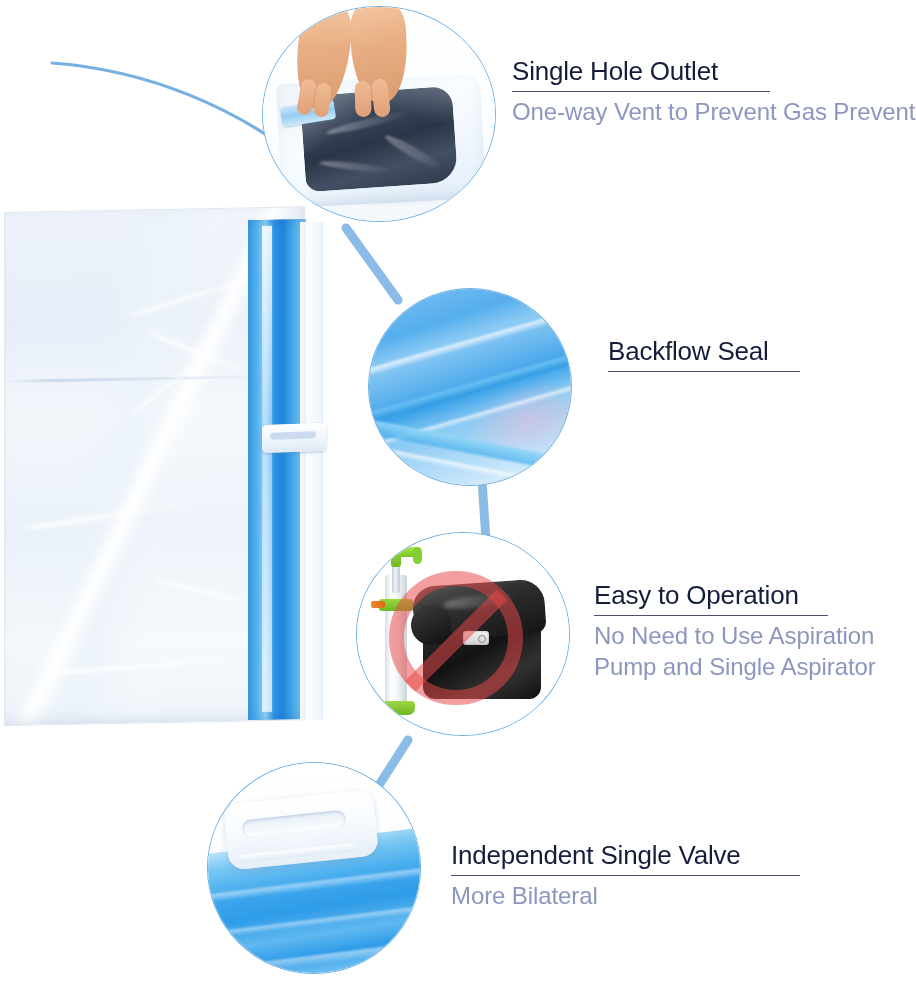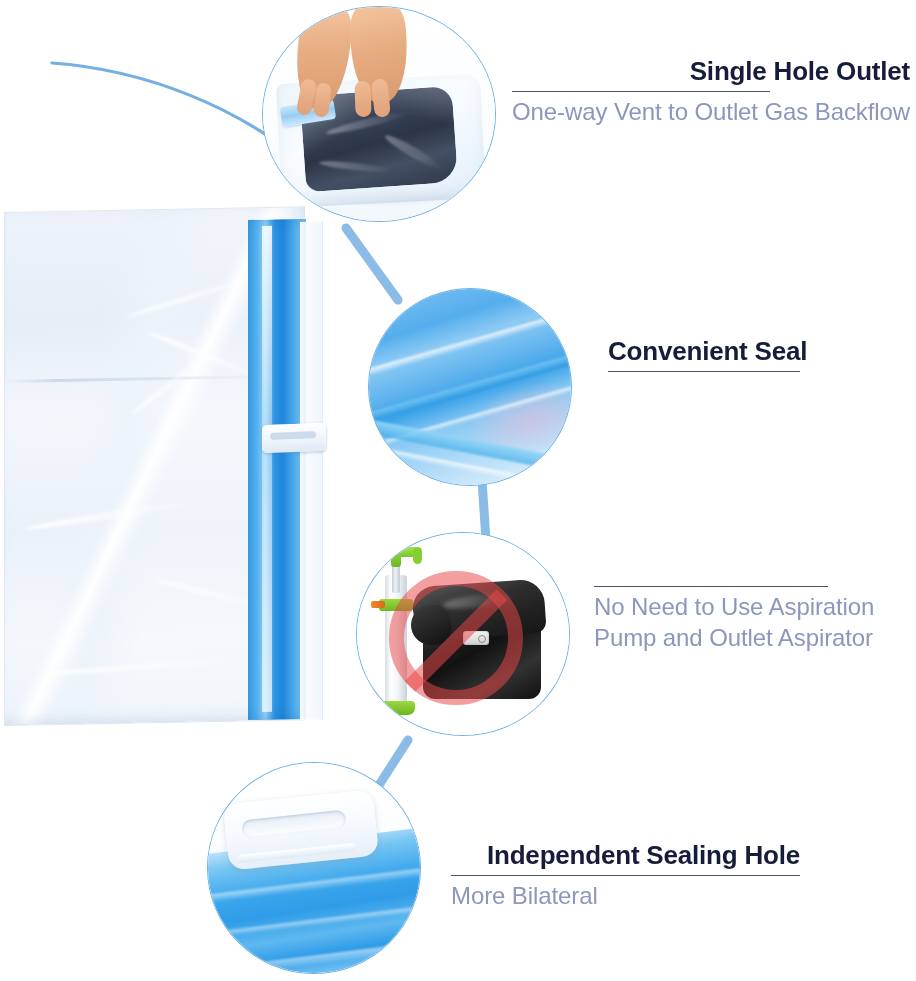--- a/index.html
+++ b/index.html
@@ -411,27 +411,26 @@
     background: linear-gradient(180deg, rgba(255,255,255,0.95), rgba(222,233,245,0.85));
     border-radius: 5px;
     transform: rotate(-6deg);
   }
 
   
   .callout { position: absolute; }
   .callout-title {
     margin: 0;
     font-family: "Liberation Sans", sans-serif;
-    font-weight: bold;
+    font-weight: normal;
     font-size: 26px;
     line-height: 1.1;
     color: #151d3b;
     letter-spacing: -0.2px;
     white-space: nowrap;
-    text-align: right;
   }
   .callout-rule {
     height: 1px;
     background: #4a5270;
     margin: 5px 0 4px 0;
   }
   .callout-sub {
     margin: 0;
     font-family: "Liberation Sans", sans-serif;
     font-weight: normal;
@@ -492,35 +491,35 @@
     <div class="c1-hand h-right"></div>
     <div class="c1-finger f1"></div>
     <div class="c1-finger f2"></div>
     <div class="c1-finger f3"></div>
     <div class="c1-finger f4"></div>
   </div>
 
   <div class="callout co-1">
     <p class="callout-title">Single Hole Outlet</p>
     <div class="callout-rule"></div>
-    <p class="callout-sub">One-way Vent to Outlet Gas Backflow</p>
+    <p class="callout-sub">One-way Vent to Prevent Gas Prevent</p>
   </div>
 
   <div class="feature-circle c2-wrap">
     <div class="c2-surface"></div>
     <div class="c2-pink"></div>
     <div class="c2-stripe c2-s1"></div>
     <div class="c2-stripe c2-s2"></div>
     <div class="c2-stripe c2-s3"></div>
     <div class="c2-stripe c2-s4"></div>
     <div class="c2-stripe c2-s5"></div>
   </div>
 
   <div class="callout co-2">
-    <p class="callout-title">Convenient Seal</p>
+    <p class="callout-title">Backflow Seal</p>
     <div class="callout-rule"></div>
   </div>
 
   <div class="feature-circle c3-wrap">
     <div class="c3-surface"></div>
     <div class="pump-barrel"></div>
     <div class="pump-rod"></div>
     <div class="pump-handle"></div>
     <div class="pump-handle-l"></div>
     <div class="pump-handle-r"></div>
@@ -531,34 +530,35 @@
     <div class="vac-body"></div>
     <div class="vac-head"></div>
     <div class="vac-nozzle"></div>
     <div class="vac-hl"></div>
     <div class="vac-switch"></div>
     <div class="no-sign"></div>
     <div class="no-slash"></div>
   </div>
 
   <div class="callout co-3">
+    <p class="callout-title">Easy to Operation</p>
     <div class="callout-rule"></div>
-    <p class="callout-sub">No Need to Use Aspiration Pump and Outlet Aspirator</p>
+    <p class="callout-sub">No Need to Use Aspiration Pump and Single Aspirator</p>
   </div>
 
   <div class="feature-circle c4-wrap">
     <div class="c4-surface"></div>
     <div class="c4-blue-field"></div>
     <div class="c4-blue-stripe c4-b1"></div>
     <div class="c4-blue-stripe c4-b2"></div>
     <div class="c4-blue-stripe c4-b3"></div>
     <div class="c4-valve"></div>
     <div class="c4-valve-slot"></div>
     <div class="c4-valve-rib"></div>
   </div>
 
   <div class="callout co-4">
-    <p class="callout-title">Independent Sealing Hole</p>
+    <p class="callout-title">Independent Single Valve</p>
     <div class="callout-rule"></div>
     <p class="callout-sub">More Bilateral</p>
   </div>
 
 </div>
 
 </body></html>

